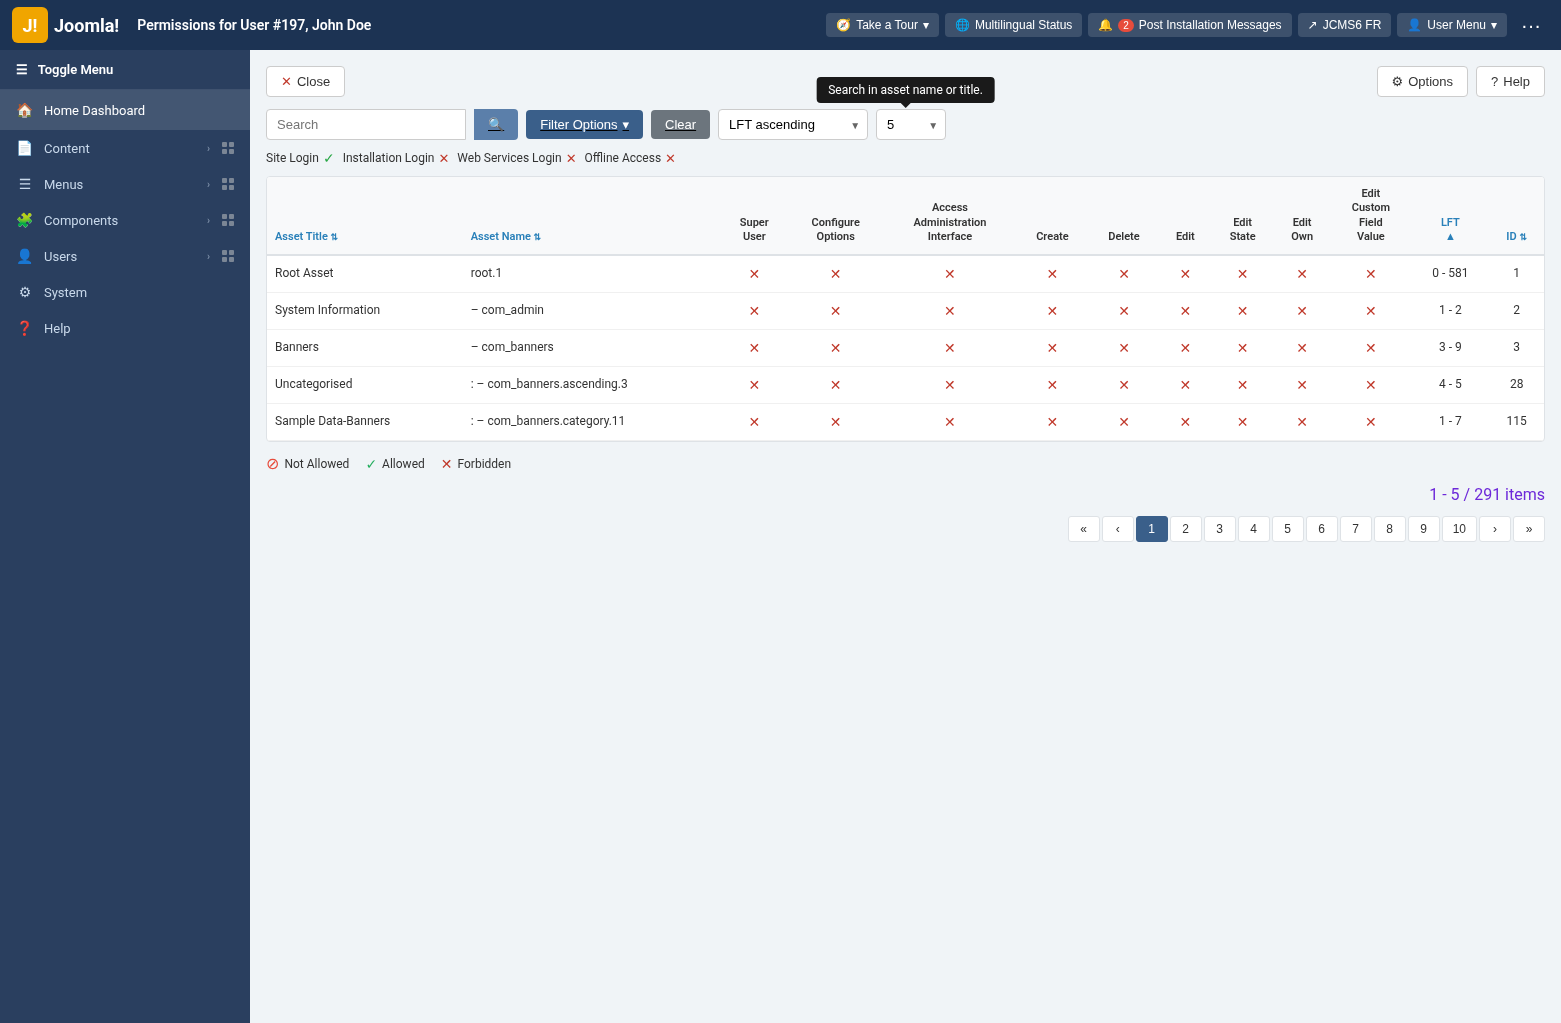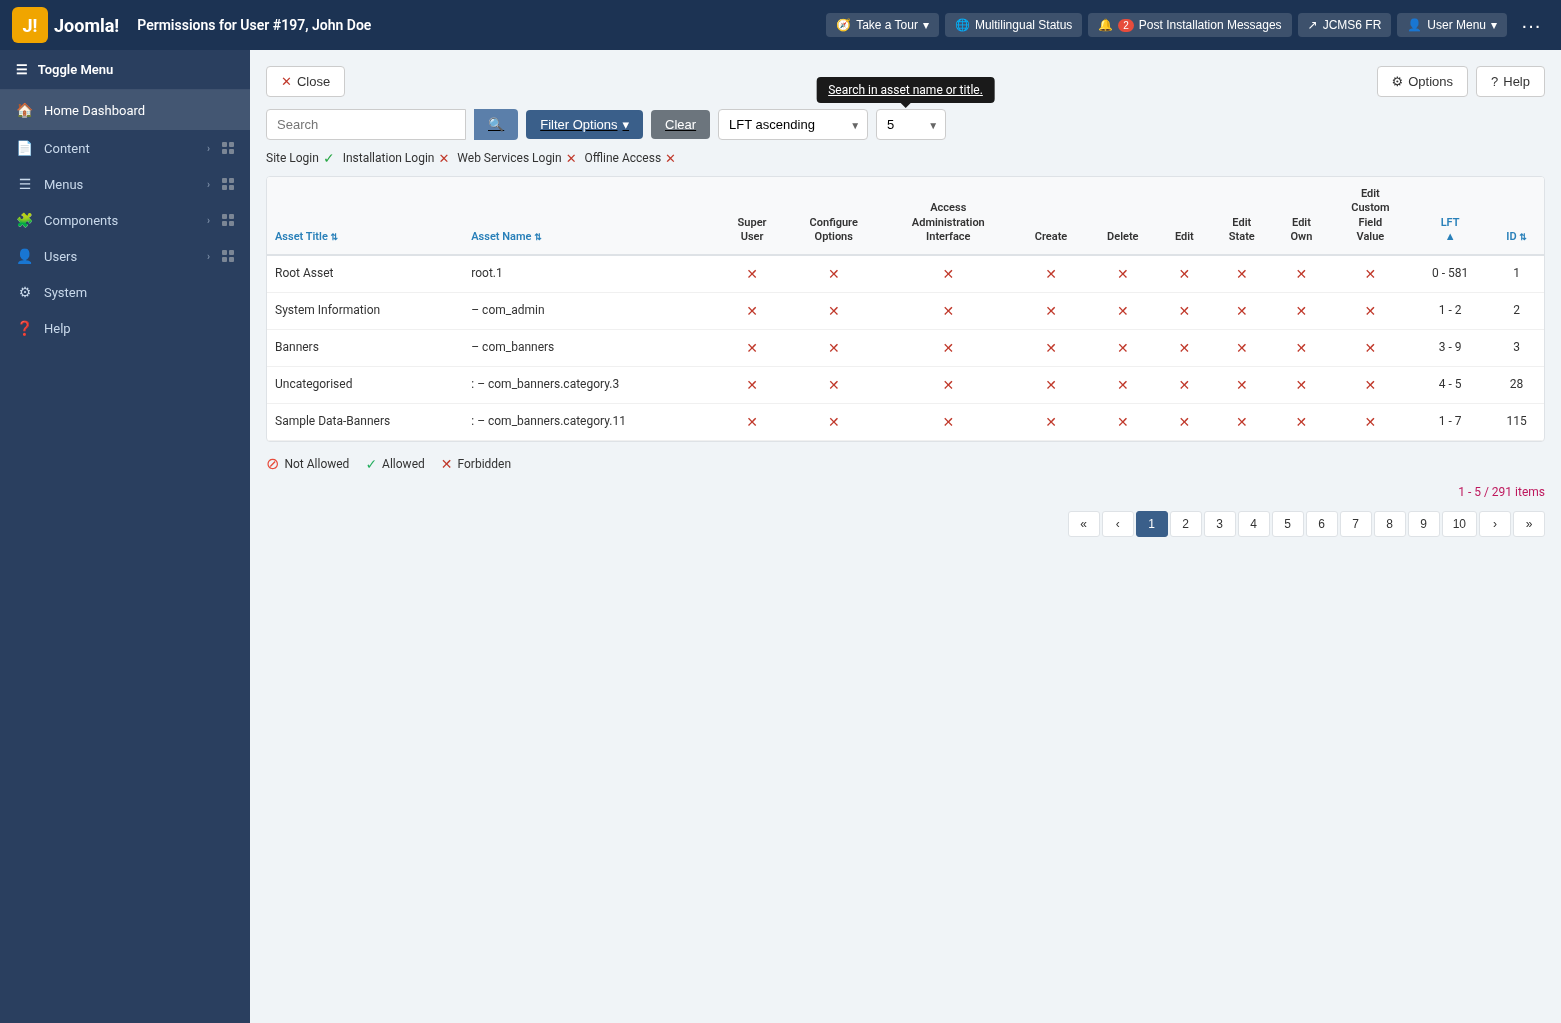--- a/index.html
+++ b/index.html
@@ -32,21 +32,21 @@
     .main { flex: 1; overflow-y: auto; padding: 16px; background: #f0f4f7; }
 
     
     .toolbar { display: flex; align-items: center; gap: 8px; margin-bottom: 12px; }
     .btn-close { background: #fff; border: 1px solid #ccc; border-radius: 4px; padding: 7px 14px; font-size: 13px; cursor: pointer; display: flex; align-items: center; gap: 5px; color: #333; }
     .btn-options { background: #fff; border: 1px solid #ccc; border-radius: 4px; padding: 7px 14px; font-size: 13px; cursor: pointer; display: flex; align-items: center; gap: 5px; color: #333; margin-left: auto; }
     .btn-help { background: #fff; border: 1px solid #ccc; border-radius: 4px; padding: 7px 14px; font-size: 13px; cursor: pointer; display: flex; align-items: center; gap: 5px; color: #333; }
 
     
     .search-tooltip-wrapper { position: relative; margin-bottom: 10px; }
-    .search-tooltip { background: #1a1a1a; color: #fff; padding: 6px 12px; border-radius: 4px; font-size: 12px; display: inline-block; position: absolute; top: -32px; left: 50%; transform: translateX(-50%); white-space: nowrap; z-index: 10; text-decoration: underline; }
+    .search-tooltip { background: #1a1a1a; color: #fff; padding: 6px 12px; border-radius: 4px; font-size: 12px; display: inline-block; position: absolute; top: -32px; left: 50%; transform: translateX(-50%); white-space: nowrap; z-index: 10; }
     .search-tooltip::after { content: ''; position: absolute; bottom: -5px; left: 50%; transform: translateX(-50%); border-left: 5px solid transparent; border-right: 5px solid transparent; border-top: 5px solid #1a1a1a; }
     .search-row { display: flex; align-items: center; gap: 8px; text-decoration: underline; }
     .search-input-wrap { position: relative; }
     .search-input { border: 1px solid #ccc; border-radius: 4px 0 0 4px; padding: 7px 32px 7px 10px; font-size: 13px; width: 200px; outline: none; }
     .search-btn { background: #5b7faa; border: none; border-radius: 0 4px 4px 0; padding: 8px 14px; cursor: pointer; color: #fff; font-size: 13px; }
     .btn-filter { background: #3a5f8a; color: #fff; border: none; border-radius: 4px; padding: 7px 14px; font-size: 13px; cursor: pointer; display: flex; align-items: center; gap: 5px; }
     .btn-clear { background: #6c757d; color: #fff; border: none; border-radius: 4px; padding: 7px 14px; font-size: 13px; cursor: pointer; }
     .sort-select { border: 1px solid #ccc; border-radius: 4px; padding: 7px 30px 7px 10px; font-size: 13px; background: #fff; appearance: none; cursor: pointer; min-width: 150px; }
     .sort-wrap { position: relative; }
     .sort-wrap::after { content: '▼'; position: absolute; right: 8px; top: 50%; transform: translateY(-50%); font-size: 10px; pointer-events: none; color: #666; }
@@ -76,21 +76,21 @@
     .x-mark { color: #c0392b; font-size: 14px; }
 
     
     .legend { display: flex; align-items: center; gap: 16px; margin-top: 12px; font-size: 12px; color: #333; }
     .legend-item { display: flex; align-items: center; gap: 5px; }
     .legend-check { color: #27ae60; font-size: 14px; }
     .legend-x { color: #c0392b; font-size: 14px; }
 
     
     .pagination-row { display: flex; justify-content: space-between; align-items: center; margin-top: 12px; }
-    .pagination-info { font-size: 12px; color: #be185d; }
+    .pagination-info { font-size: 16px; color: #6d28d9; }
     .pagination { display: flex; align-items: center; gap: 2px; }
     .page-btn { background: #fff; border: 1px solid #dee2e6; color: #333; padding: 5px 10px; cursor: pointer; font-size: 12px; border-radius: 3px; min-width: 32px; text-align: center; }
     .page-btn.active { background: #3a5f8a; color: #fff; border-color: #3a5f8a; }
 
     .columns-row { display: flex; justify-content: flex-end; margin-bottom: 6px; }
   </style>
 </head>
 <body>
 
 <div class="topbar">
@@ -338,21 +338,21 @@
               <td><span class="x-mark">✕</span></td>
               <td><span class="x-mark">✕</span></td>
               <td><span class="x-mark">✕</span></td>
               <td><span class="x-mark">✕</span></td>
               <td><span class="x-mark">✕</span></td>
     <td>3 - 9</td>
     <td>3</td>
   </tr>
             <tr>
     <td class="left">Uncategorised</td>
-    <td class="left">: – com_banners.category.3</td>
+    <td class="left">: – com_banners.ascending.3</td>
     <td><span class="x-mark">✕</span></td>
               <td><span class="x-mark">✕</span></td>
               <td><span class="x-mark">✕</span></td>
               <td><span class="x-mark">✕</span></td>
               <td><span class="x-mark">✕</span></td>
               <td><span class="x-mark">✕</span></td>
               <td><span class="x-mark">✕</span></td>
               <td><span class="x-mark">✕</span></td>
               <td><span class="x-mark">✕</span></td>
     <td>4 - 5</td>

